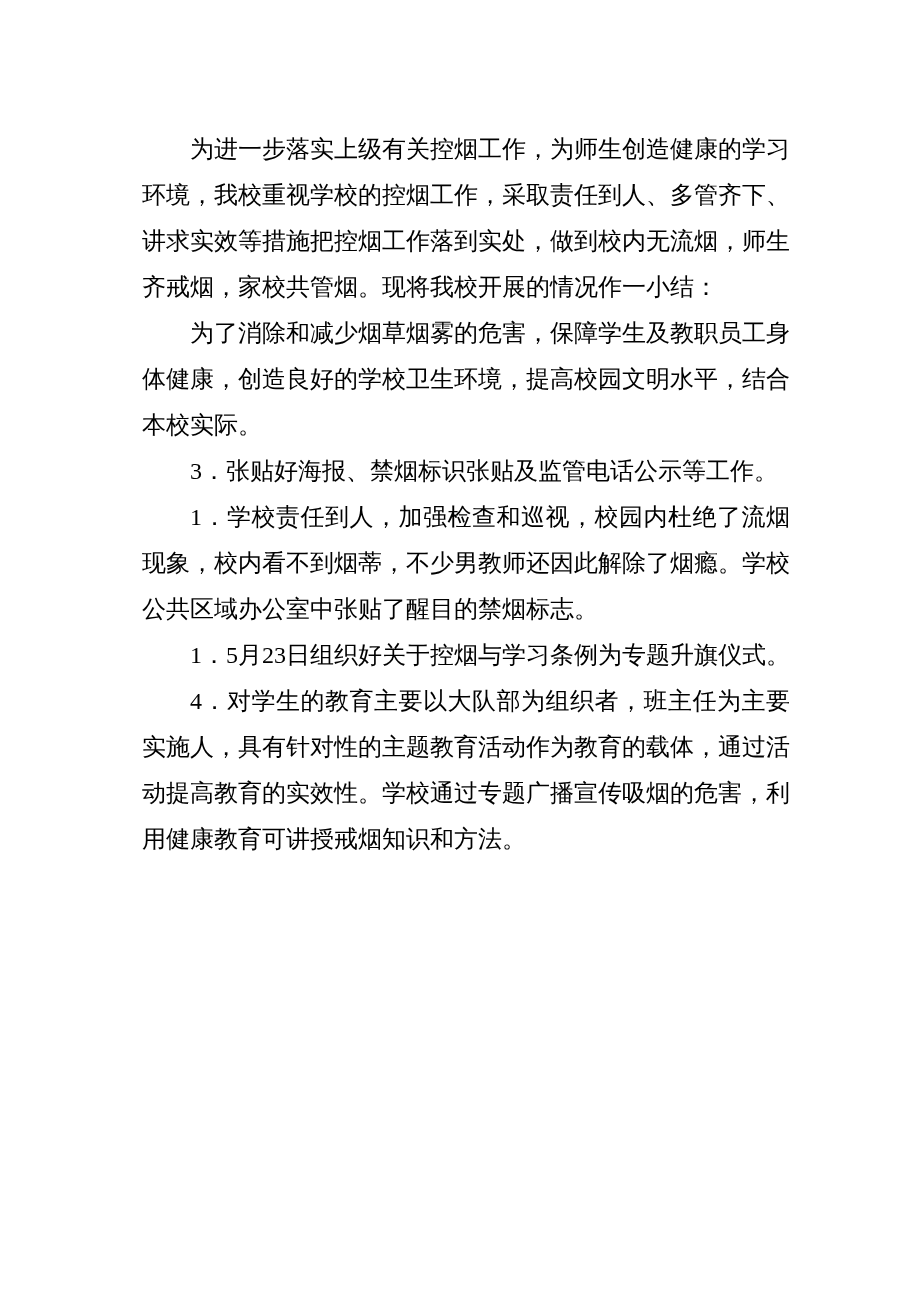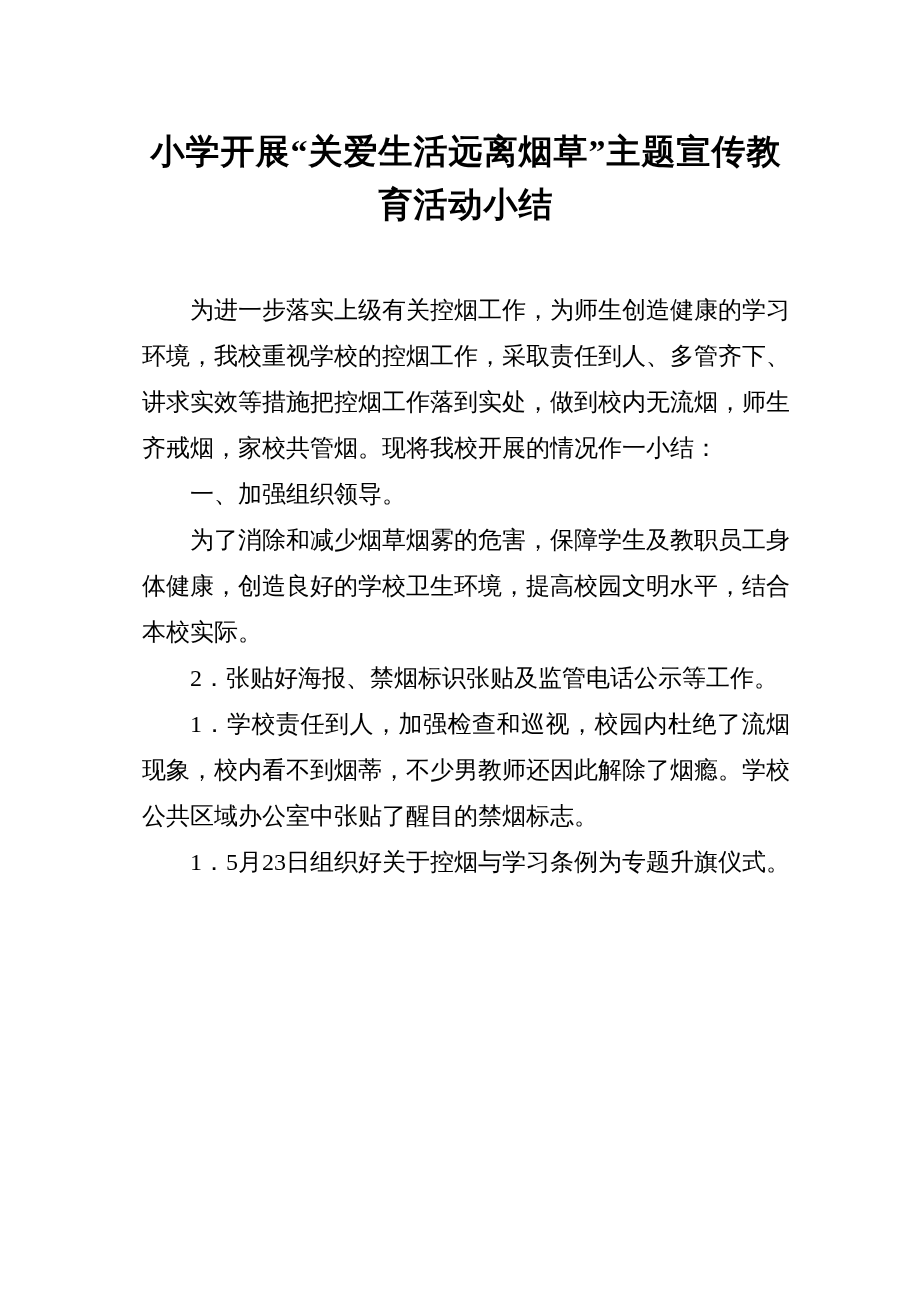--- a/index.html
+++ b/index.html
@@ -30,23 +30,22 @@
     line-height: 46px;
     text-indent: 2em;
     text-align: justify;
     margin: 0;
   }
 </style>
 </head>
 <body>
 
 <div class="page">
-  <h1 class="doc-title">小学开展“关爱生活远离烟草”主题宣传教育活动小结</h1>
 
   <div class="doc-body">
     <p>为进一步落实上级有关控烟工作，为师生创造健康的学习环境，我校重视学校的控烟工作，采取责任到人、多管齐下、讲求实效等措施把控烟工作落到实处，做到校内无流烟，师生齐戒烟，家校共管烟。现将我校开展的情况作一小结：</p>
-    <p>一、加强组织领导。</p>
     <p>为了消除和减少烟草烟雾的危害，保障学生及教职员工身体健康，创造良好的学校卫生环境，提高校园文明水平，结合本校实际。</p>
-    <p>2．张贴好海报、禁烟标识张贴及监管电话公示等工作。</p>
+    <p>3．张贴好海报、禁烟标识张贴及监管电话公示等工作。</p>
     <p>1．学校责任到人，加强检查和巡视，校园内杜绝了流烟现象，校内看不到烟蒂，不少男教师还因此解除了烟瘾。学校公共区域办公室中张贴了醒目的禁烟标志。</p>
     <p>1．5月23日组织好关于控烟与学习条例为专题升旗仪式。</p>
+    <p>4．对学生的教育主要以大队部为组织者，班主任为主要实施人，具有针对性的主题教育活动作为教育的载体，通过活动提高教育的实效性。学校通过专题广播宣传吸烟的危害，利用健康教育可讲授戒烟知识和方法。</p>
   </div>
 </div>
 
 </body></html>

